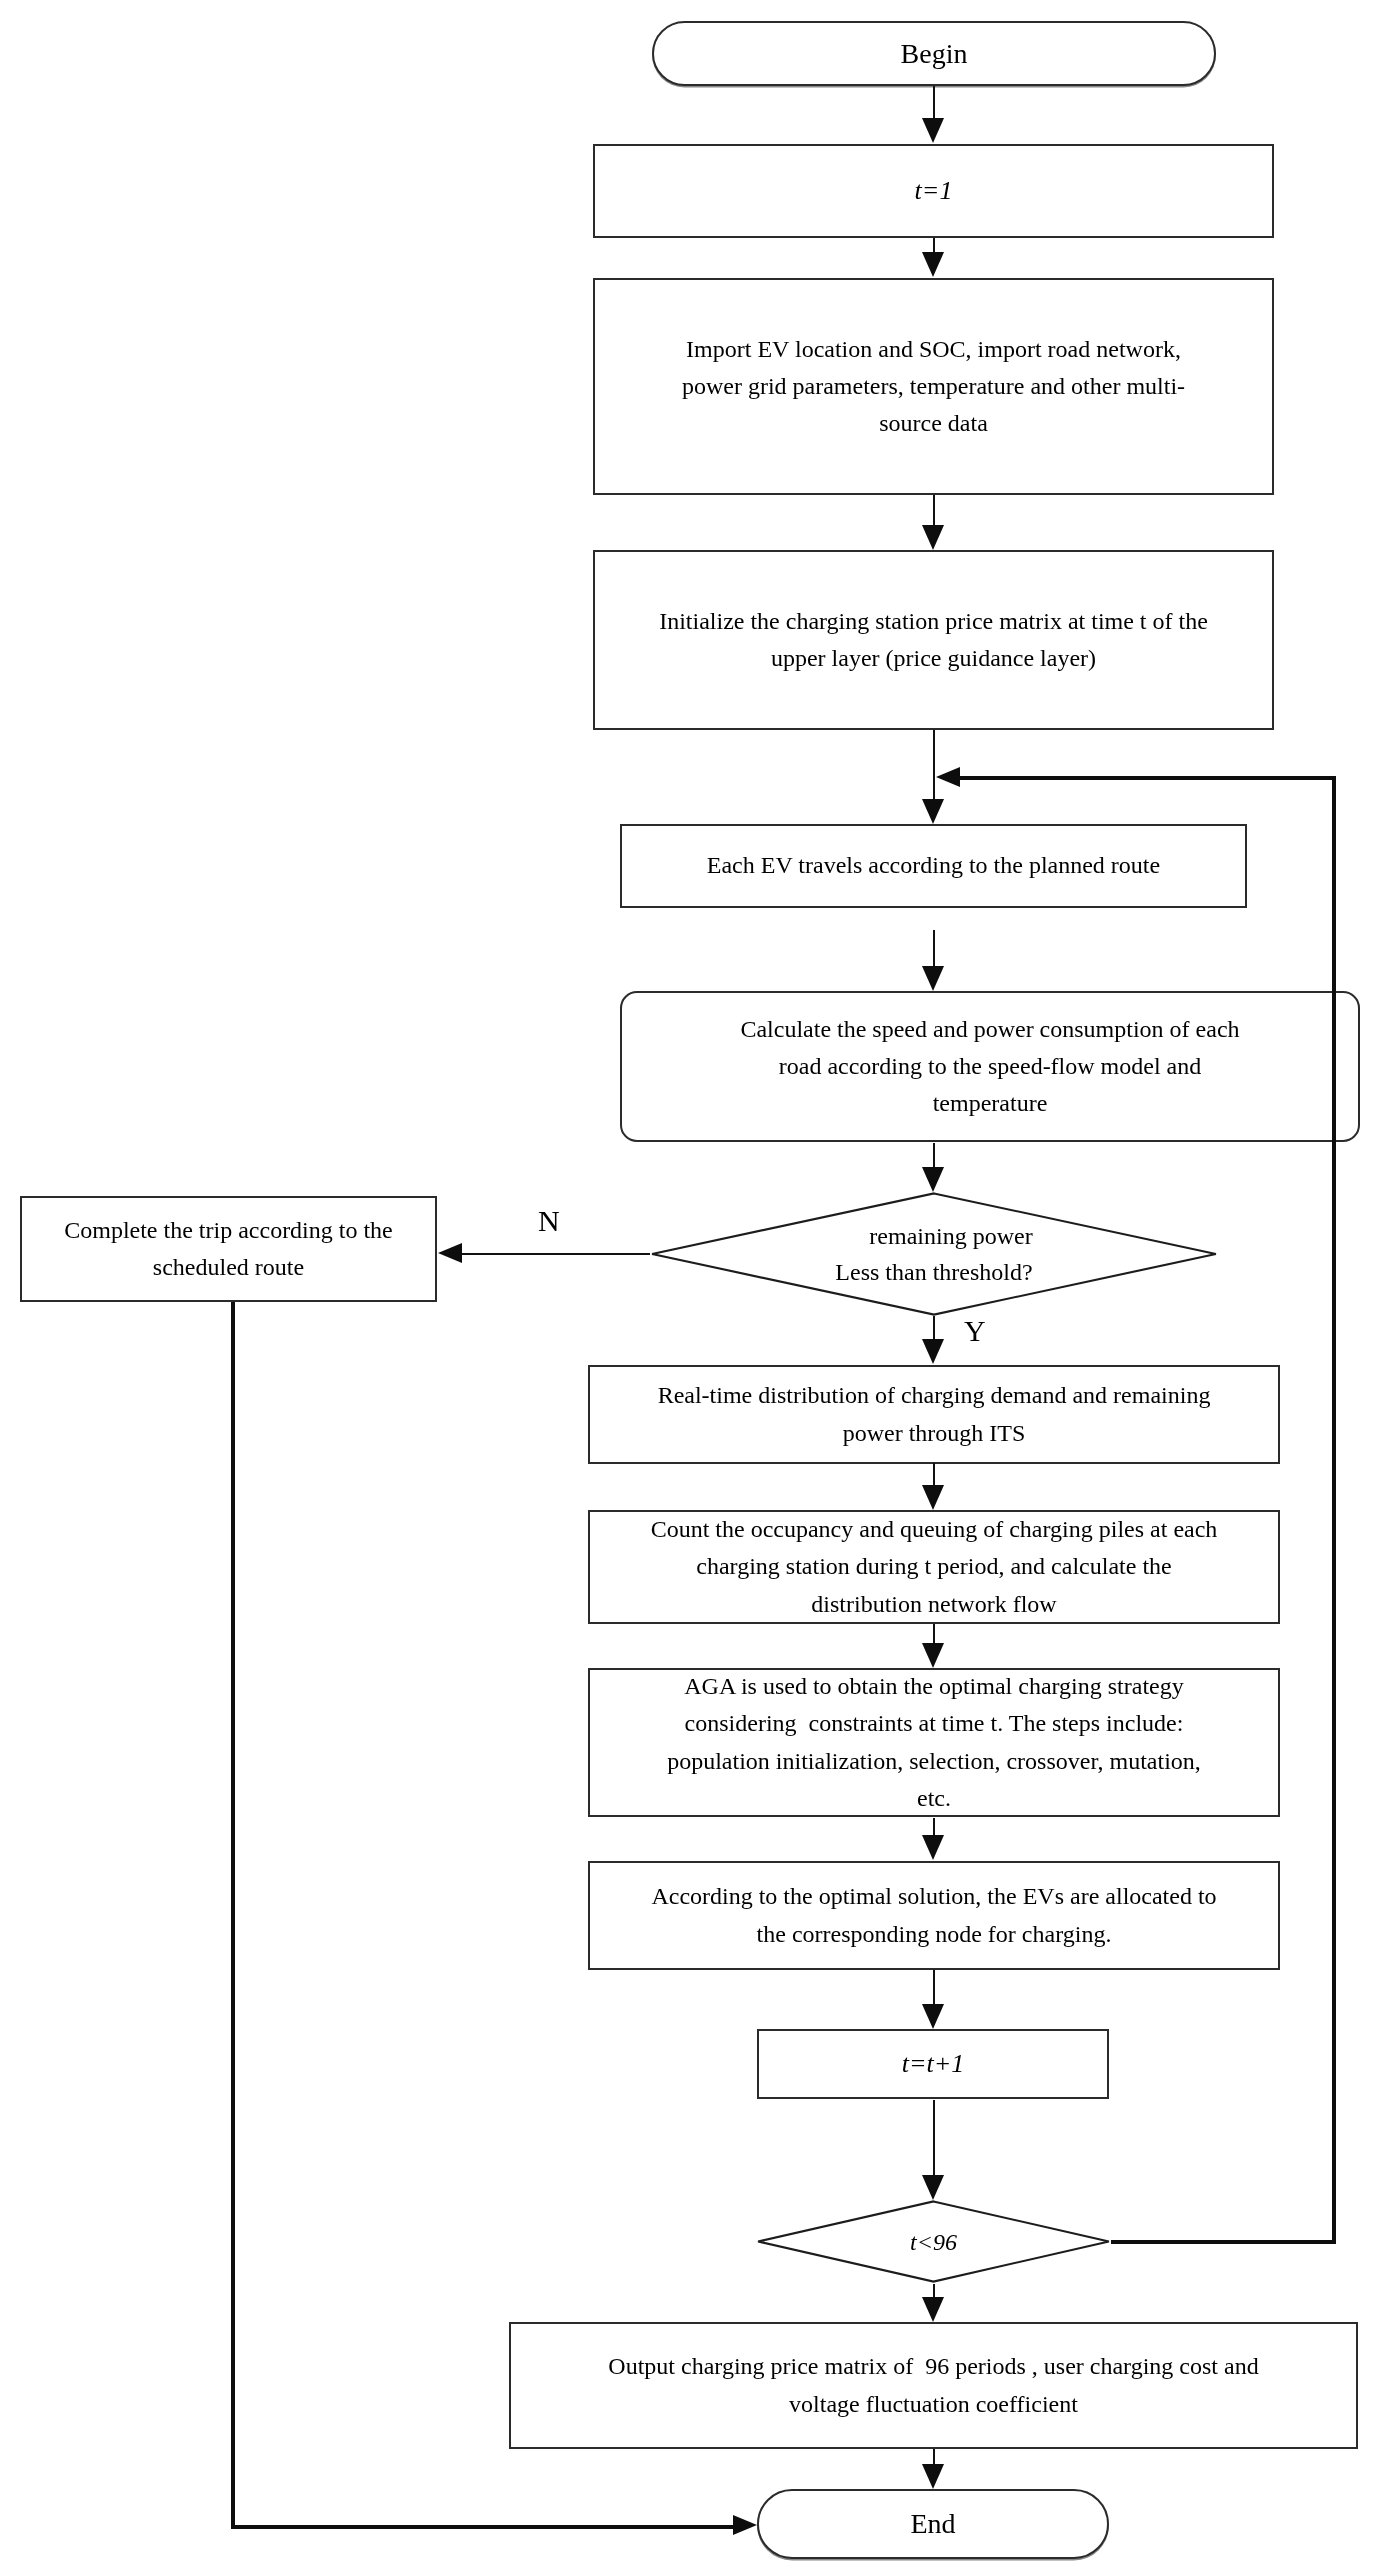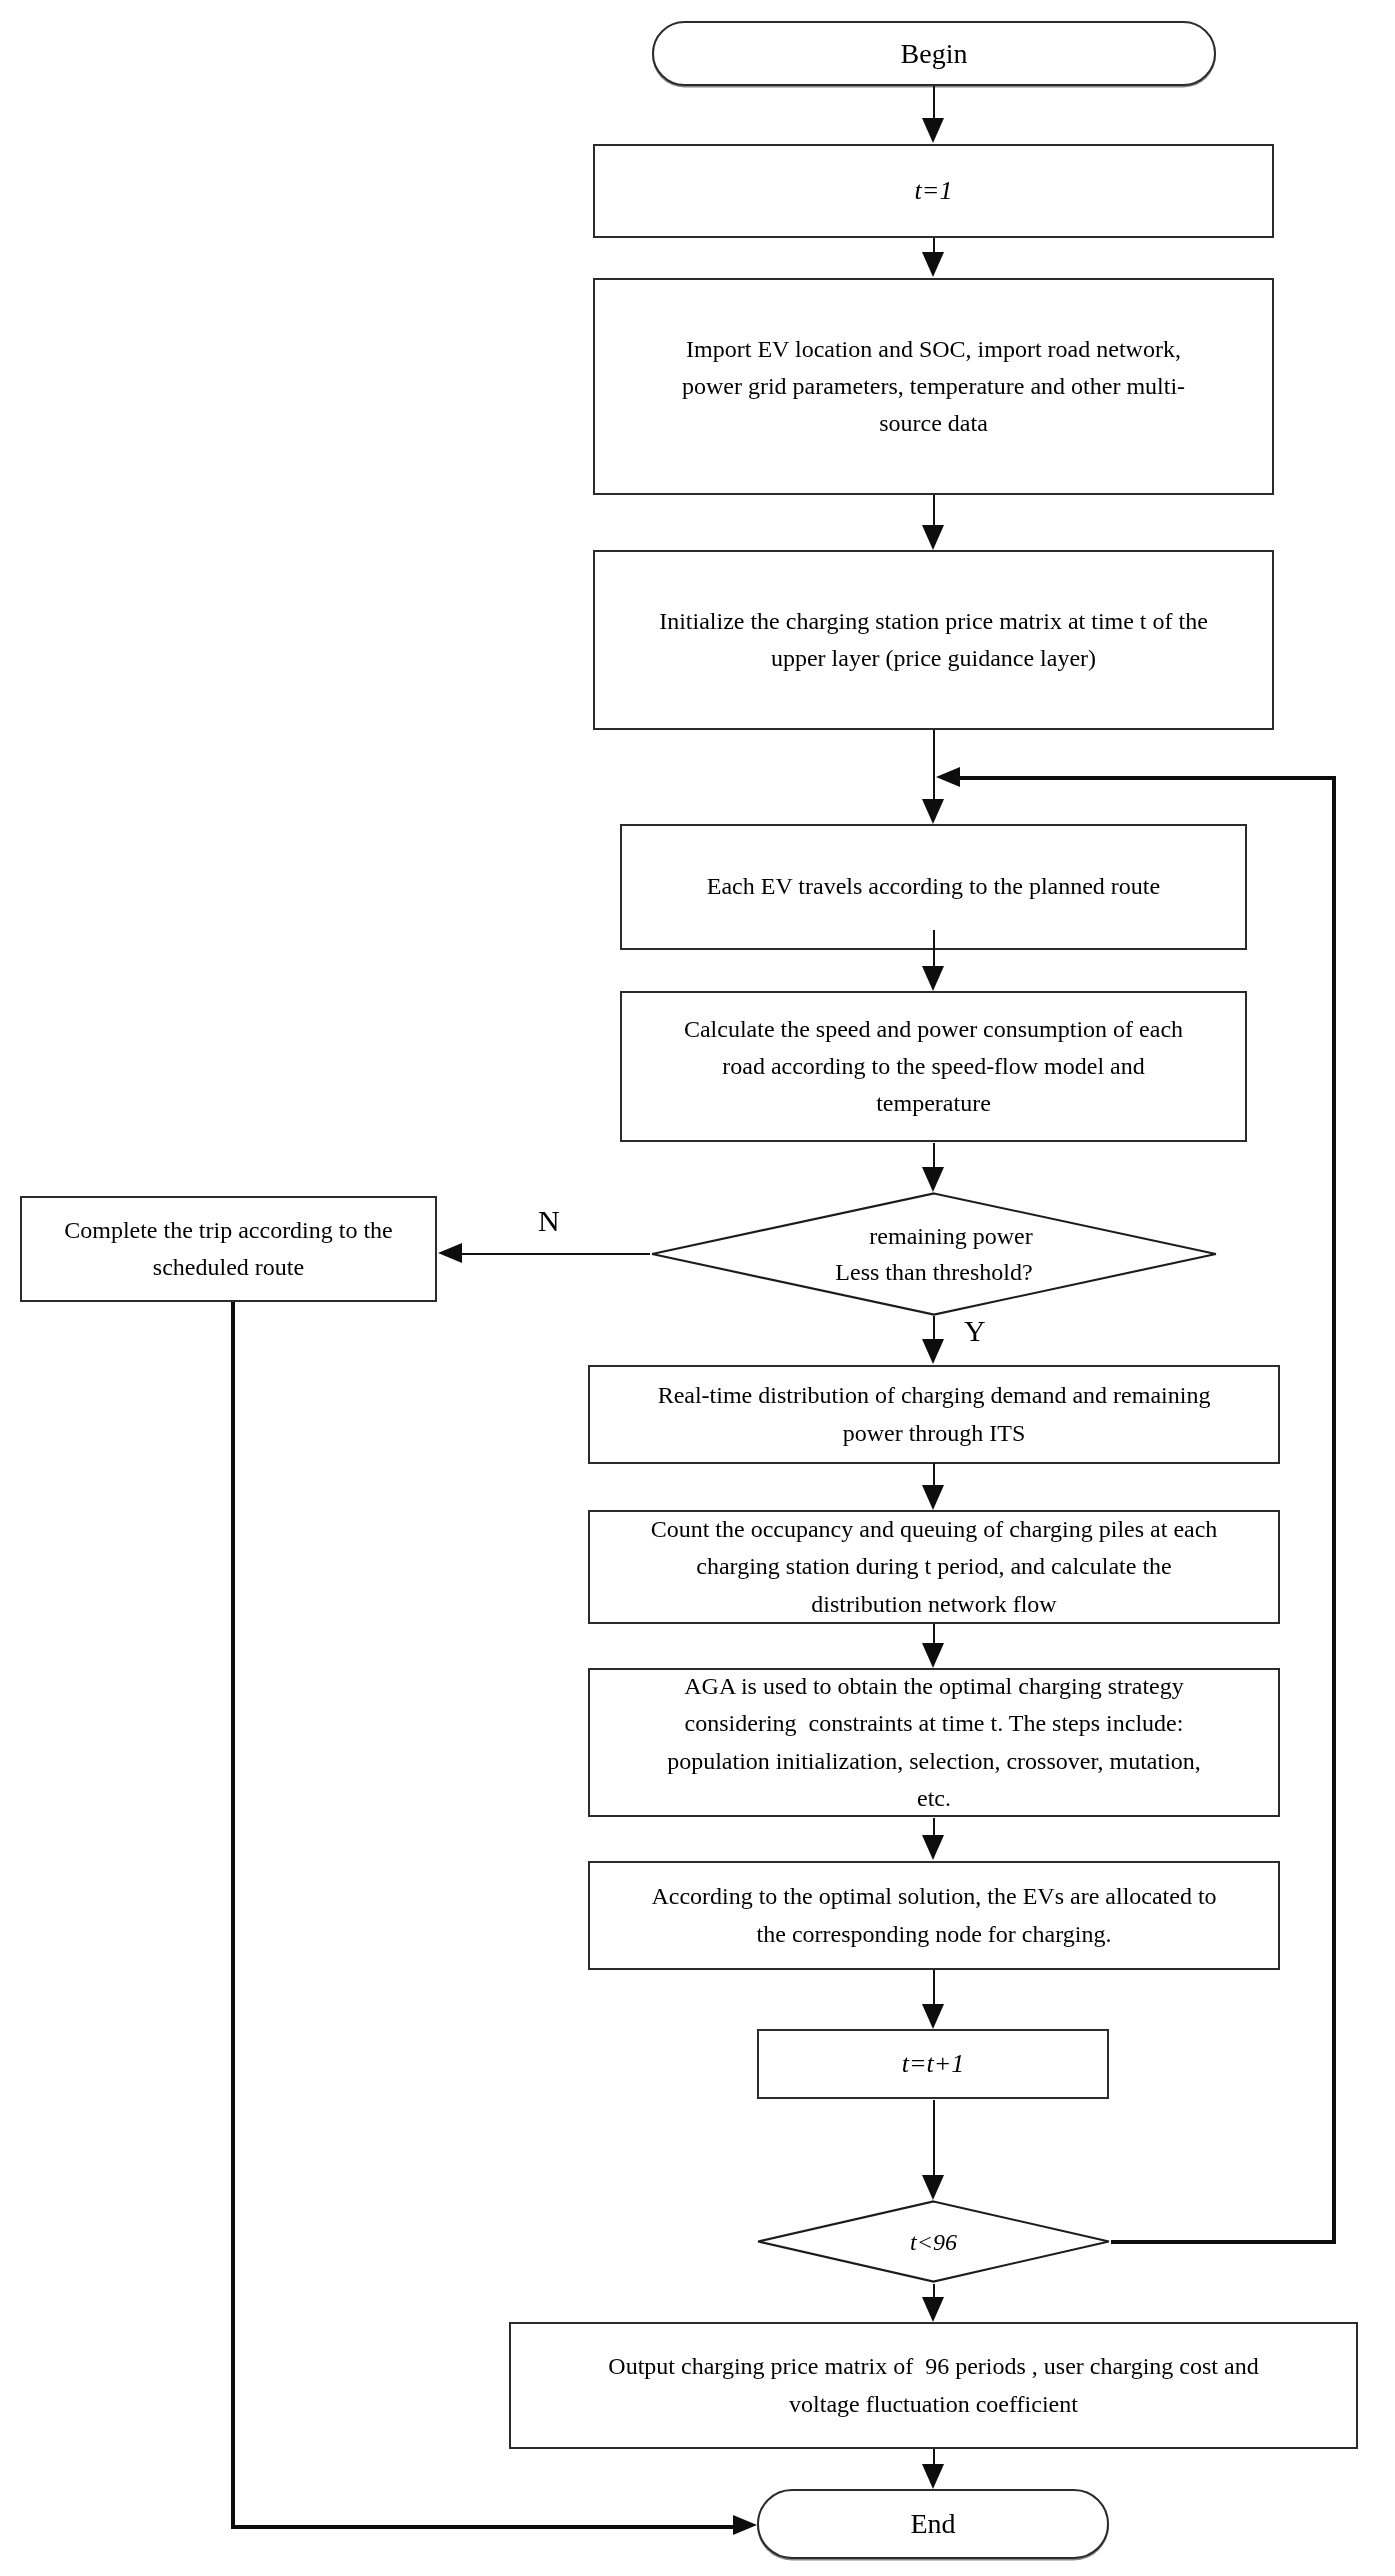--- a/index.html
+++ b/index.html
@@ -69,25 +69,25 @@
     <div class="label">Import EV location and SOC, import road network,
 power grid parameters, temperature and other multi-
 source data</div>
   </div>
 
   <div class="node" style="left:593px;top:550px;width:681px;height:180px;">
     <div class="label">Initialize the charging station price matrix at time t of the
 upper layer (price guidance layer)</div>
   </div>
 
-  <div class="node" style="left:620px;top:824px;width:627px;height:126px;">
+  <div class="node" style="left:620px;top:824px;width:627px;height:84px;">
     <div class="label">Each EV travels according to the planned route</div>
   </div>
 
-  <div class="node" style="left:620px;top:991px;width:627px;height:151px;">
+  <div class="node" style="left:620px;top:991px;width:740px;height:151px;border-radius:17px;">
     <div class="label">Calculate the speed and power consumption of each
 road according to the speed-flow model and
 temperature</div>
   </div>
 
   <div class="diamond" style="left:650px;top:1192px;width:568px;height:124px;">
     <svg viewBox="0 0 806 176" preserveAspectRatio="none">
       <polygon points="403,2 803,88 403,174 3,88"></polygon>
     </svg>
     <div class="label">remaining power

